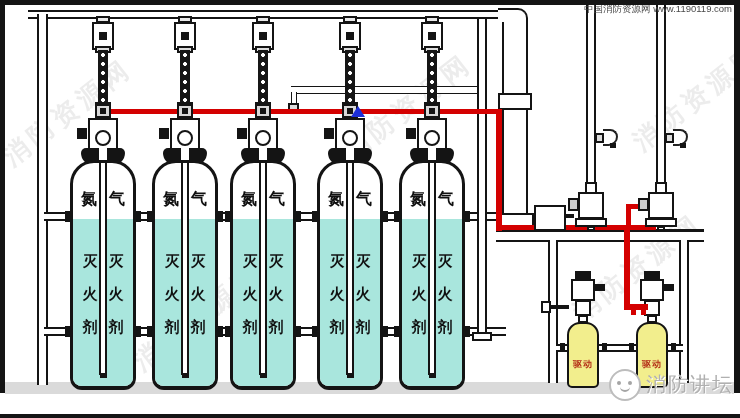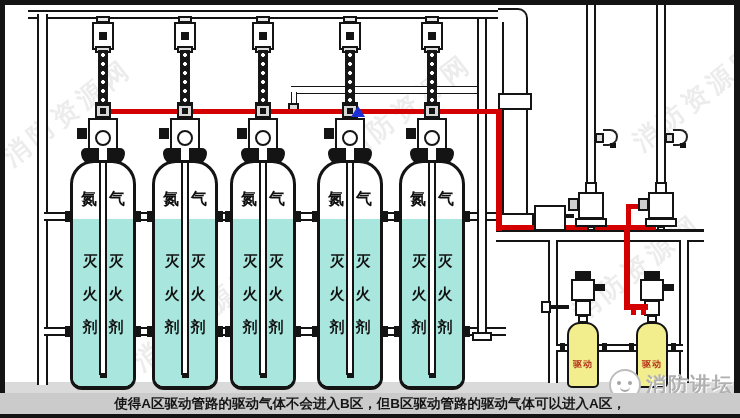--- a/index.html
+++ b/index.html
@@ -54,21 +54,21 @@
   .drv .lbl{left:0;top:34px;width:100%;text-align:center;font-size:9px;font-weight:bold;color:#b43018;letter-spacing:1px;}
   
   .blabel{left:302px;top:117px;width:118px;height:27px;background:var(--blue,#1b2ed8);color:#fff;
       font-size:17px;font-weight:bold;text-align:center;line-height:27px;letter-spacing:1px;z-index:10;}
   .bptr{left:351px;top:106px;width:0;height:0;border-left:7px solid transparent;border-right:7px solid transparent;
       border-bottom:11px solid var(--blue,#1b2ed8);z-index:10;}
   
   .caption{left:0;top:393px;width:740px;height:21px;background:#cbcbcb;color:#151515;font-size:13.5px;
       font-weight:bold;text-align:center;line-height:21px;z-index:12;}
   .sitewm{left:0;top:3px;width:732px;text-align:right;font-size:9.5px;color:#4a4a4a;z-index:10;}
-  .logotext{left:646px;top:371px;font-size:20px;font-weight:bold;color:#b0b0b0;letter-spacing:2px;
+  .logotext{left:646px;top:371px;font-size:20px;font-weight:normal;color:#b0b0b0;letter-spacing:2px;
       text-shadow:1px 1px 0 #fff;z-index:10;}
   .hookarc{border:2.5px solid #222;border-left:none;border-radius:0 10px 12px 0;background:transparent;}
 </style>
 </head>
 <body>
 
 <div id="stage" style="--red: #d40000; --blue: #1b2ed8; --cyan: #a9e6dd; --yellow: #f2ee8d;">
 
   <div class="abs wm" style="left:-10px;top:95px">消防资源网</div>
   <div class="abs wm" style="left:120px;top:300px">消防资源网</div>
@@ -124,29 +124,29 @@
   <div class="abs red z6" style="left:641px;top:310px;width:5px;height:5px;"></div>
 
   <div class="abs blk z4" style="left:549px;top:305px;width:20px;height:4px;"></div>
   <div class="abs box z4" style="left:541px;top:301px;width:10px;height:12px;"></div>
 
   <div class="abs box z4" style="left:534px;top:205px;width:32px;height:26px;"></div>
   <div class="abs blk z4" style="left:566px;top:214px;width:8px;height:4px;"></div>
 
   <div class="abs bptr"></div>
 
+  <div class="abs sitewm">中国消防资源网 www.1190119.com</div>
 
   <div class="abs z10" style="left:609px;top:369px;width:32px;height:32px;border:2px solid #bdbdbd;border-radius:50%;background:#fff;">
     <div class="abs" style="left:6px;top:10px;width:4px;height:4px;background:#a5a5a5;border-radius:50%;"></div>
     <div class="abs" style="left:17px;top:10px;width:4px;height:4px;background:#a5a5a5;border-radius:50%;"></div>
     <div class="abs" style="left:9px;top:15px;width:10px;height:6px;border-bottom:2px solid #a5a5a5;border-radius:0 0 8px 8px;"></div>
   </div>
   <div class="abs logotext">消防讲坛</div>
 
-  <div class="abs caption">使得A区驱动管路的驱动气体不会进入B区，但B区驱动管路的驱动气体可以进入A区，</div>
 
   <div class="abs blk z11" style="left:0;top:0;width:740px;height:5px;"></div>
   <div class="abs blk z11" style="left:0;top:0;width:5px;height:393px;"></div>
   <div class="abs blk z11" style="left:734px;top:0;width:6px;height:393px;"></div>
   <div class="abs blk z12" style="left:0;top:414px;width:740px;height:4px;"></div>
 
 <div class="abs cyl" style="left: 63px; top: 16px;">
     <div class="abs headcap"></div>
     <div class="abs head box"></div>
     <div class="abs headdot blk"></div>

